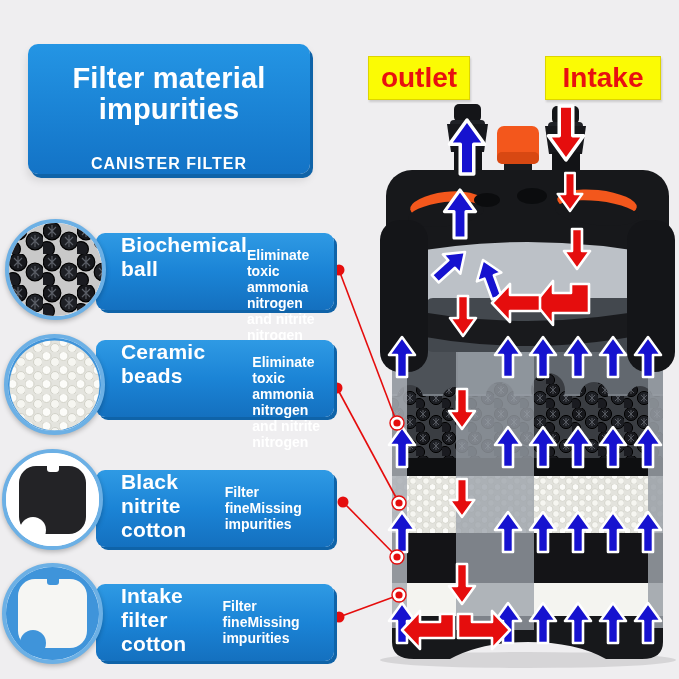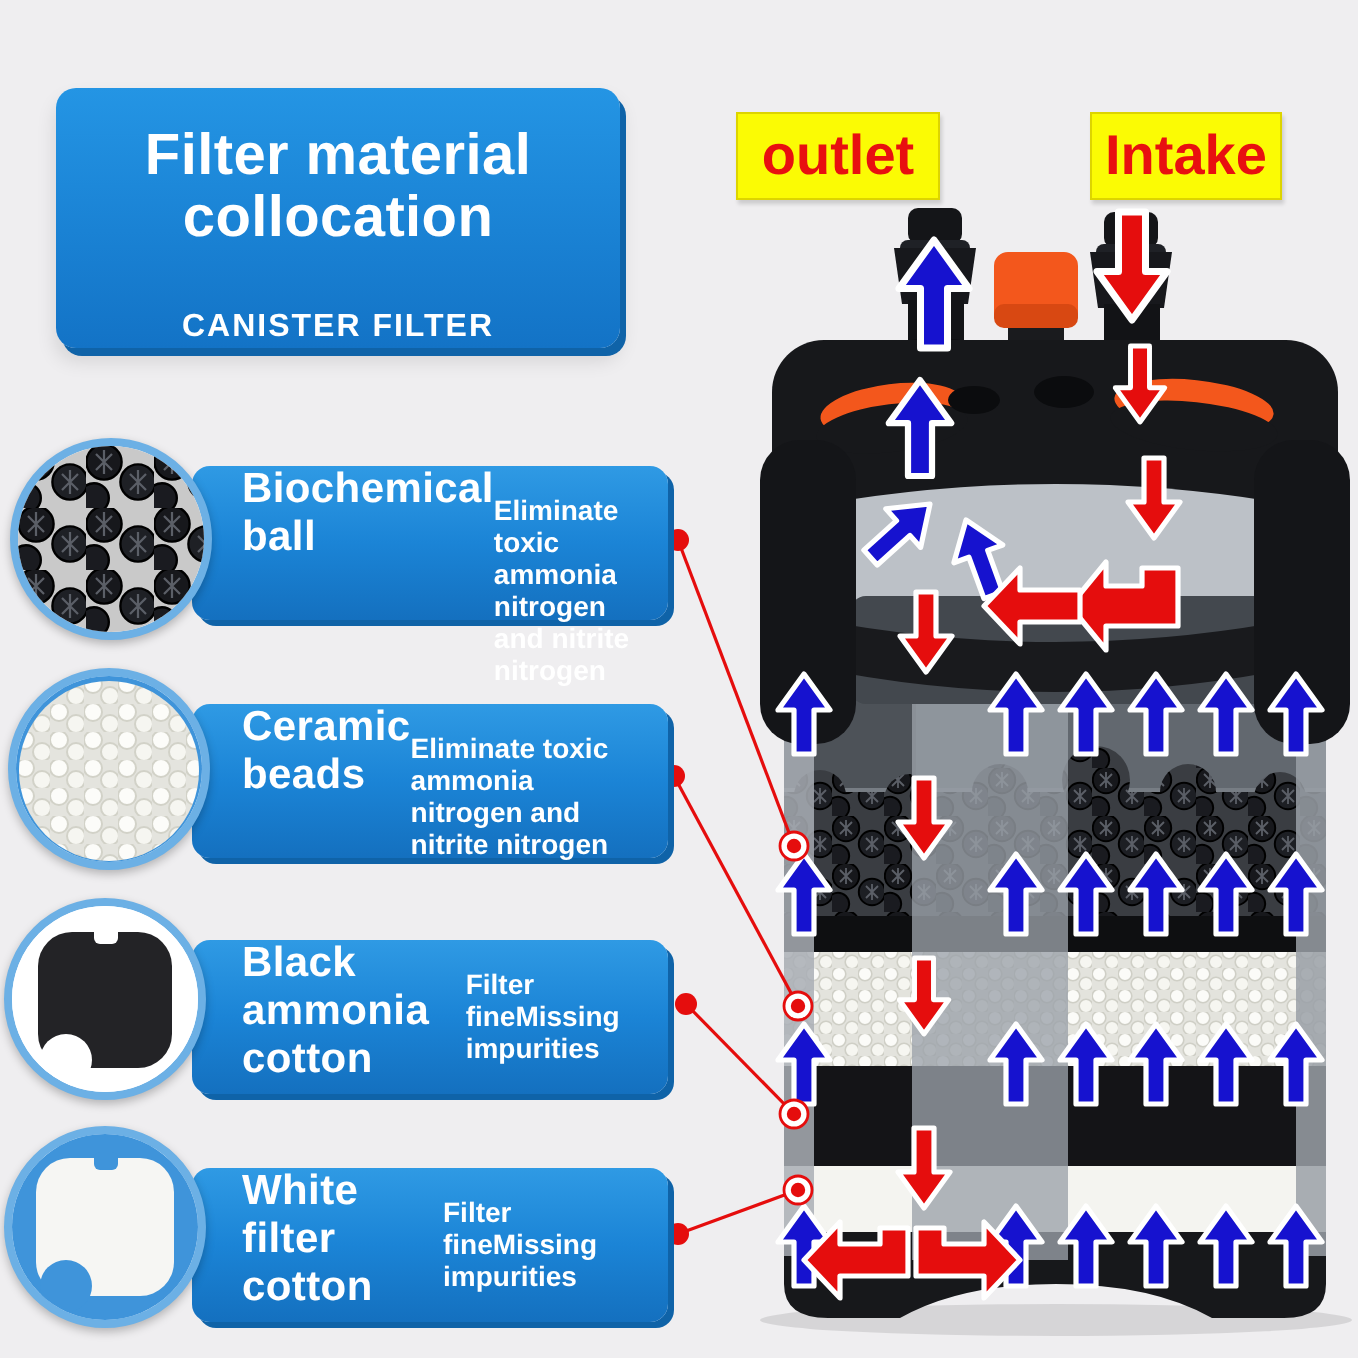--- a/index.html
+++ b/index.html
@@ -22,39 +22,39 @@
 
   
   .port{
     position:absolute;top:56px;height:44px;z-index:2;
     background:#fbfb04;border:1px solid #ddd400;box-sizing:border-box;
     color:#e81010;font-weight:bold;font-size:28px;
     display:flex;align-items:center;justify-content:center;
     box-shadow:1px 2px 2px rgba(0,0,0,.15);
   }
   .port.outlet{left:368px;width:102px;}
-  .port.intake{left:545px;width:96px;}
+  .port.intake{left:545px;width:116px;}
 
   
   .mat-circle{
     position:absolute;width:101px;height:101px;border-radius:50%;
     border:4px solid #6cb0e5;box-sizing:border-box;overflow:hidden;z-index:3;
     box-shadow:0 2px 5px rgba(0,0,0,.25);background:#fff;
   }
   .c1{left:5px;top:219px;} .c2{left:4px;top:334px;} .c3{left:2px;top:449px;} .c4{left:2px;top:563px;}
 
   
   .mat-label{
     position:absolute;left:96px;width:238px;height:77px;z-index:2;
     background:linear-gradient(180deg,#2f9ae4 0%,#1b84d6 50%,#1470bf 100%);
     border-radius:9px;box-shadow:3px 3px 0 #0f63a8;
     color:#fff;box-sizing:border-box;padding:0 10px 0 25px;
     display:flex;justify-content:center;
   }
-  .l1{top:233px;} .l2{top:352px;} .l3{top:470px;} .l4{top:584px;}
+  .l1{top:233px;} .l2{top:340px;gap:47px;} .l3{top:470px;} .l4{top:584px;}
   .mat-name{font-size:21px;font-weight:bold;letter-spacing:.2px;}
   .mat-desc{font-size:14px;font-weight:bold;line-height:1.15;margin-top:14px;max-width:212px;}
 </style>
 </head>
 <body>
 
 <div class="stage">
 
   <svg class="layer-svg" width="679" height="679" viewBox="0 0 679 679">
     <defs>
@@ -212,21 +212,21 @@
         </g>
       <g>
           <circle cx="399" cy="595" r="7" fill="#fff"></circle>
           <circle cx="399" cy="595" r="7" fill="none" stroke="#e50d0d" stroke-width="1.4"></circle>
           <circle cx="399" cy="595" r="3.6" fill="#e50d0d"></circle>
         </g>
     </g>
   </svg>
 
   <div class="title-card">
-    <div class="title">Filter material collocation</div>
+    <div class="title">Filter material impurities</div>
     <div class="subtitle">CANISTER FILTER</div>
   </div>
 
   <div class="port outlet">outlet</div>
   <div class="port intake">Intake</div>
 
   <div class="mat-circle c1">
     <svg width="93" height="93" viewBox="0 0 93 93">
       <defs>
         <pattern id="pBioL" width="34" height="31" patternUnits="userSpaceOnUse">
@@ -276,21 +276,21 @@
 
   <div class="mat-label l1">
     <div class="mat-name">Biochemical ball</div>
     <div class="mat-desc">Eliminate toxic ammonia nitrogen and nitrite nitrogen</div>
   </div>
   <div class="mat-label l2">
     <div class="mat-name">Ceramic beads</div>
     <div class="mat-desc">Eliminate toxic ammonia nitrogen and nitrite nitrogen</div>
   </div>
   <div class="mat-label l3">
-    <div class="mat-name">Black ammonia cotton</div>
+    <div class="mat-name">Black nitrite cotton</div>
     <div class="mat-desc">Filter fineMissing impurities</div>
   </div>
   <div class="mat-label l4">
-    <div class="mat-name">White filter cotton</div>
+    <div class="mat-name">Intake filter cotton</div>
     <div class="mat-desc">Filter fineMissing impurities</div>
   </div>
 
 </div>
 
 </body></html>

